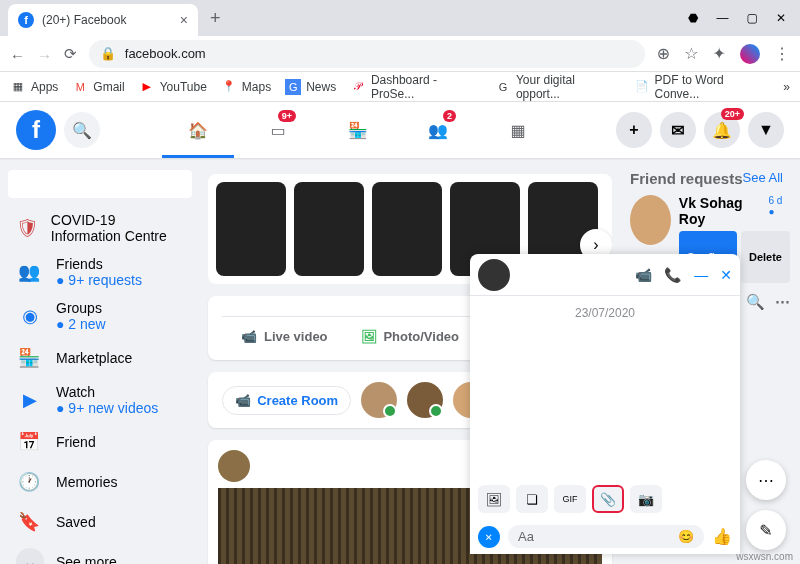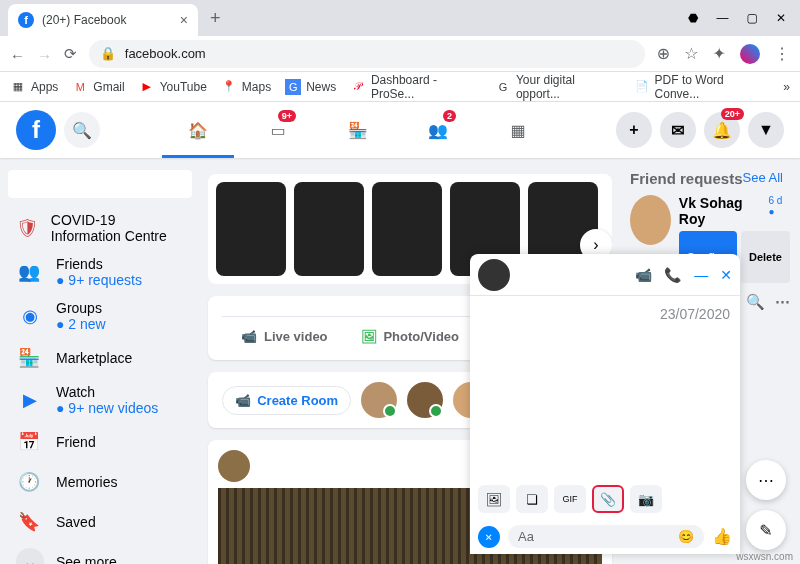--- a/index.html
+++ b/index.html
@@ -58,21 +58,21 @@
 .fr-name{font-size:14px;font-weight:700}
 .fr-btns{display:flex;gap:4px;margin-top:4px}
 .fr-btn{font-size:11px;padding:20px 8px;border-radius:4px;font-weight:600}
 .fr-conf{background:#1877f2;color:#fff}
 .fr-del{background:#e4e6eb}
 .contacts-h{display:flex;align-items:center;gap:10px;font-size:15px;color:#65676b;font-weight:600}
 .chat{position:absolute;bottom:10px;right:60px;width:270px;height:300px;background:#fff;border-radius:8px 8px 0 0;box-shadow:0 0 10px rgba(0,0,0,.2);display:flex;flex-direction:column;z-index:10}
 .chat-h{height:42px;display:flex;align-items:center;padding:0 8px;border-bottom:1px solid #e4e6eb}
 .chat-av{width:32px;height:32px;border-radius:50%;background:#333}
 .chat-ctrl{margin-left:auto;display:flex;gap:12px;color:#0084ff;font-size:14px}
-.chat-body{flex:1;padding:10px;font-size:14px;color:#8a8d91;text-align:right}
+.chat-body{flex:1;padding:10px;font-size:12px;color:#8a8d91;text-align:center}
 .chat-tools{display:flex;gap:6px;padding:6px 8px;justify-content:flex-start}
 .tool{width:32px;height:28px;background:#f0f2f5;border-radius:6px;display:flex;align-items:center;justify-content:center;font-size:13px;color:#050505}
 .tool.hl{border:2px solid #e41e3f}
 .chat-input{display:flex;align-items:center;gap:8px;padding:6px 8px}
 .ci-plus{width:22px;height:22px;background:#0084ff;border-radius:50%;color:#fff;display:flex;align-items:center;justify-content:center;transform:rotate(45deg);font-size:14px}
 .ci-box{flex:1;background:#f0f2f5;border-radius:16px;padding:4px 10px;font-size:13px;color:#65676b;display:flex;align-items:center}
 .ci-emoji{color:#0084ff}
 .ci-like{color:#0084ff;font-size:16px}
 .float-btns{position:absolute;right:14px;bottom:14px;display:flex;flex-direction:column;gap:10px;z-index:11}
 .float-btn{width:40px;height:40px;background:#fff;border-radius:50%;box-shadow:0 2px 6px rgba(0,0,0,.2);display:flex;align-items:center;justify-content:center;font-size:16px;color:#050505}

